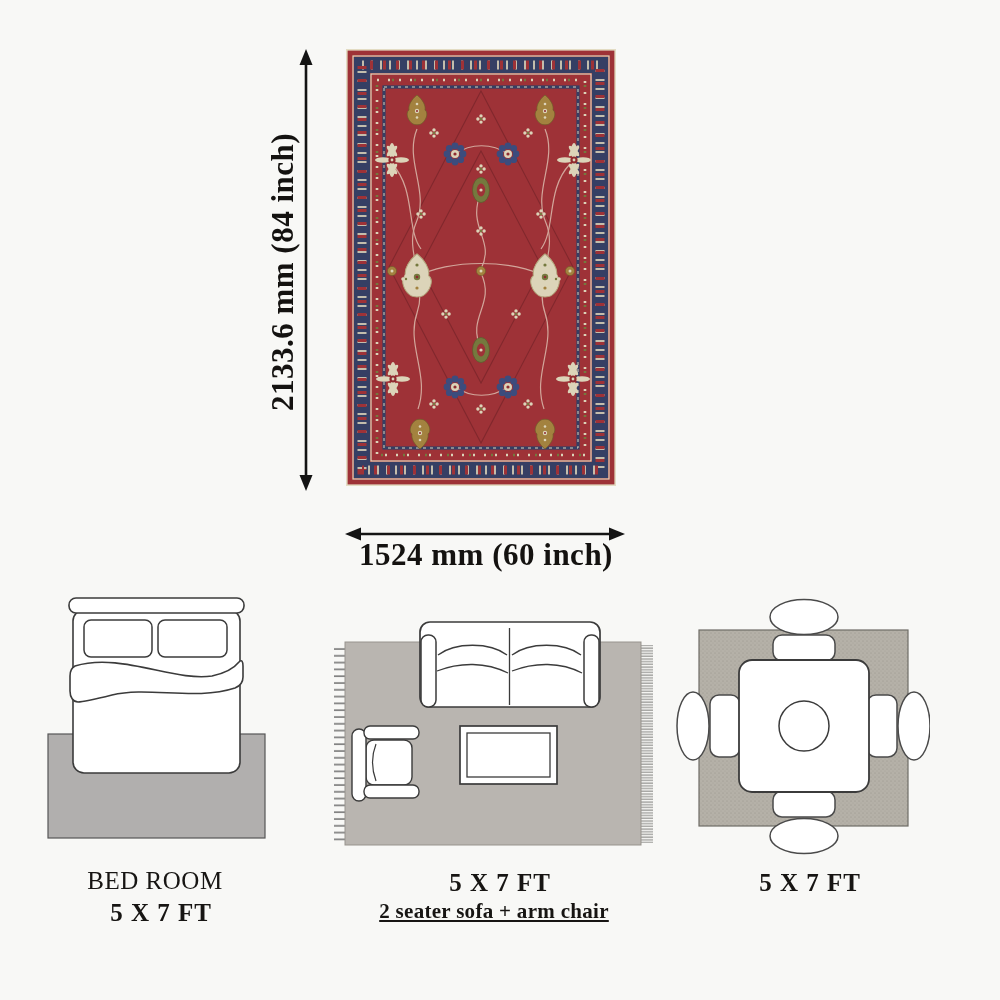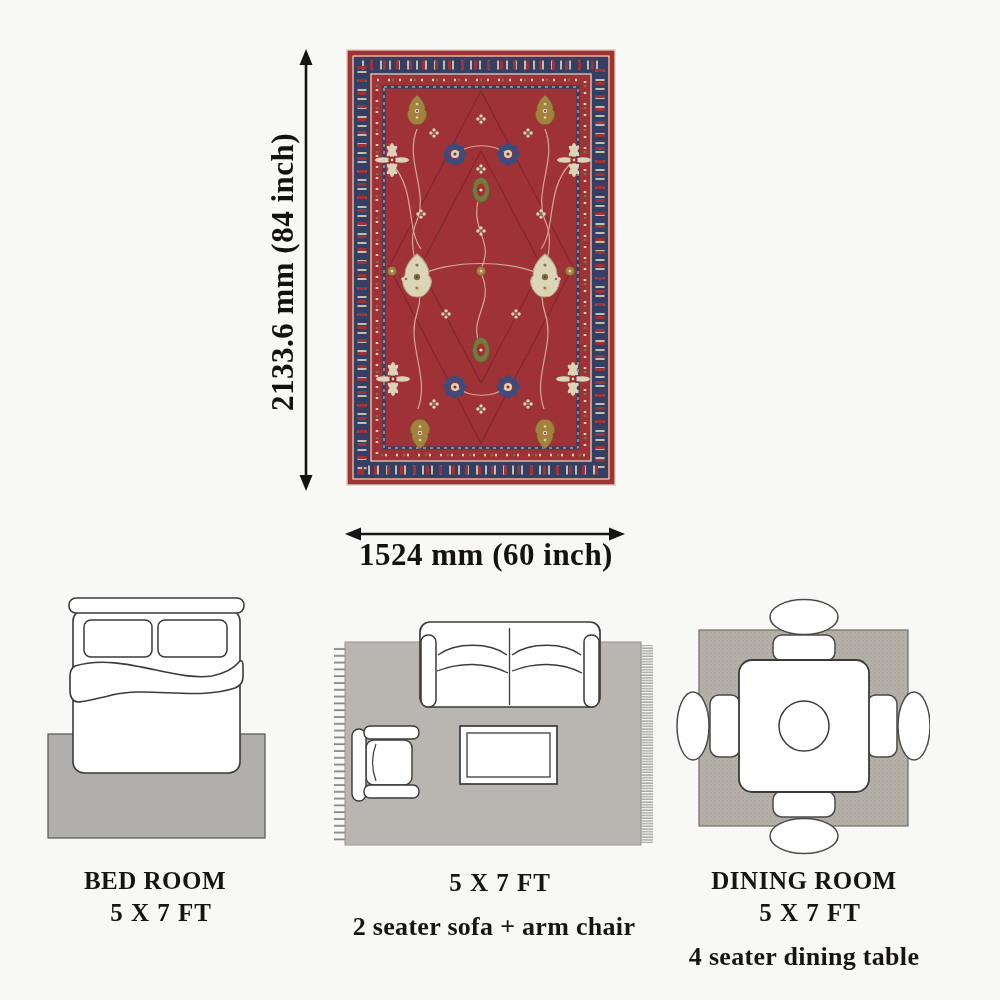--- a/index.html
+++ b/index.html
@@ -13,23 +13,23 @@
   .dim-label{
     position:absolute;white-space:nowrap;font-weight:bold;
     font-size:31px;letter-spacing:.5px;color:#141210;
   }
   .dim-label.vertical{transform:translate(-50%,-50%) rotate(-90deg);}
   .dim-label.horizontal{transform:translate(-50%,-50%);margin-top:40px;}
   .room-label{
     position:absolute;width:310px;text-align:center;top:866px;
     color:#171513;
   }
-  .room-title{font-size:25px;font-weight:bold;letter-spacing:.5px;line-height:30px;}
+  .room-title{font-size:25px;font-weight:normal;letter-spacing:.5px;line-height:30px;}
   .room-size{font-size:25px;font-weight:bold;letter-spacing:1px;line-height:30px;margin-top:2px;padding-left:12px;}
-  .room-note{font-size:26px;font-weight:bold;letter-spacing:.3px;line-height:26px;margin-top:16px;}
+  .room-note{font-size:21px;font-weight:bold;letter-spacing:.3px;line-height:26px;margin-top:0;text-decoration:underline;}
   svg{display:block;}
 </style>
 </head>
 <body>
 
 <div class="stage">
 
   <svg class="abs" style="left:346px;top:49px;" width="270" height="437" viewBox="0 0 270 437" aria-hidden="true">
     <defs>
       <g id="pinwheel">
@@ -263,18 +263,16 @@
     <div class="room-title">BED ROOM</div>
     <div class="room-size">5 X 7 FT</div>
   </div>
 
   <div class="room-label" style="left:339px;">
     <div class="room-size">5 X 7 FT</div>
     <div class="room-note">2 seater sofa + arm chair</div>
   </div>
 
   <div class="room-label" style="left:649px;">
-    <div class="room-title">DINING ROOM</div>
     <div class="room-size">5 X 7 FT</div>
-    <div class="room-note">4 seater dining table</div>
   </div>
 
 </div>
 
 </body></html>

